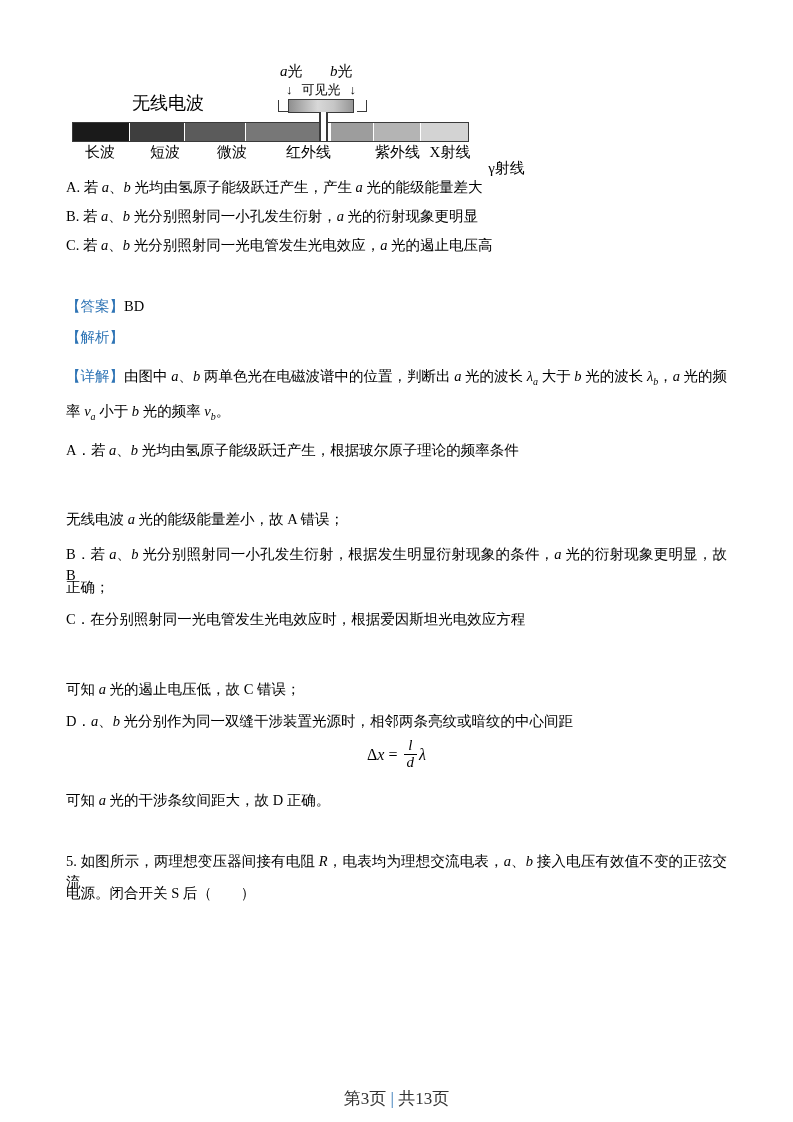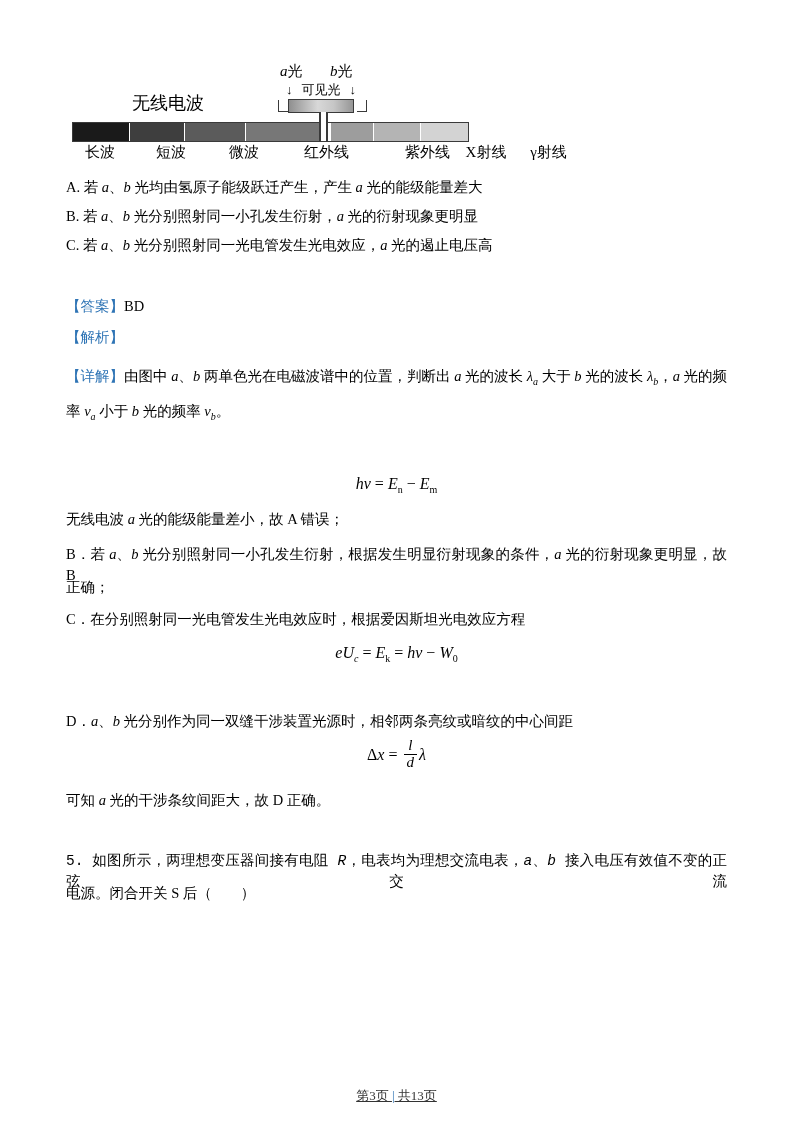--- a/index.html
+++ b/index.html
@@ -34,21 +34,21 @@
   }
   .frac{
     display:inline-block;vertical-align:middle;
     text-align:center;margin:0 2px;line-height:1.05;
     position:relative;top:-2px;
   }
   .frac .num{display:block;padding:0 3px;border-bottom:1px solid #000;font-size:15px;}
   .frac .den{display:block;padding:0 3px;font-size:15px;}
   .footer{
     position:absolute;left:0;top:1087px;width:793px;
-    text-align:center;font-size:13px;color:#333;text-decoration:underline;
+    text-align:center;font-size:17px;color:#333;
   }
   
   .diagram{position:absolute;left:66px;top:62px;width:412px;height:102px;}
   .d-abs{position:absolute;}
   .toplight{font-size:15px;line-height:18px;}
   .arrowrow{
     position:absolute;left:220px;top:20px;width:70px;
     display:flex;justify-content:space-between;align-items:center;
     font-size:13px;line-height:16px;
   }
@@ -62,21 +62,21 @@
     background:linear-gradient(90deg,#8f8f8f 0%,#d8d8d8 45%,#c6c6c6 70%,#969696 100%);
   }
   .bandrow{
     position:absolute;left:6px;top:60px;height:18px;
     display:flex;gap:1px;background:#fff;
     border:1.2px solid #3a3a3a;
   }
   .band{height:18px;}
   .bandlabels{
     position:absolute;left:6px;top:80px;height:20px;
-    display:flex;gap:16px;
+    display:flex;gap:10px;
   }
   .bandlabel{
     text-align:center;font-size:15px;line-height:20px;white-space:nowrap;overflow:visible;
   }
   .stem{
     position:absolute;left:253px;top:50px;width:9px;height:29px;
     background:#ffffff;border-left:2px solid #3a3a3a;border-right:2px solid #3a3a3a;
     box-sizing:border-box;
   }
 </style>
@@ -109,44 +109,44 @@
       </div>
     <div class="stem"></div>
     <div class="bandlabels" id="band-labels">
         <div class="bandlabel" style="width: 56px;">长波</div>
         <div class="bandlabel" style="width: 54px;">短波</div>
         <div class="bandlabel" style="width: 60px;">微波</div>
         <div class="bandlabel" style="width: 73px;">红外线</div>
         <div class="bandlabel" style="width: 10px;"></div>
         <div class="bandlabel" style="width: 42px;">紫外线</div>
         <div class="bandlabel" style="width: 46px;">X射线</div>
-        <div class="bandlabel" style="width: 47px;">γ射线</div>
+        <div class="bandlabel" style="width: 47px; margin-top: 16px;">γ射线</div>
       </div>
   </div>
 
   <div class="line" style="top:177px;"><span>A. 若 </span><span class="it">a</span><span>、</span><span class="it">b</span><span> 光均由氢原子能级跃迁产生，产生 </span><span class="it">a</span><span> 光的能级能量差大</span></div>
   <div class="line" style="top:206px;"><span>B. 若 </span><span class="it">a</span><span>、</span><span class="it">b</span><span> 光分别照射同一小孔发生衍射，</span><span class="it">a</span><span> 光的衍射现象更明显</span></div>
   <div class="line" style="top:235px;"><span>C. 若 </span><span class="it">a</span><span>、</span><span class="it">b</span><span> 光分别照射同一光电管发生光电效应，</span><span class="it">a</span><span> 光的遏止电压高</span></div>
 
   <div class="line" style="top:327px;"><span class="blue">【解析】</span></div>
   <div class="line" style="top:296px;"><span class="blue">【答案】</span><span>BD</span></div>
   <div class="line stretch" style="top:366px;"><span class="blue">【详解】</span><span>由图中 </span><span class="it">a</span><span>、</span><span class="it">b</span><span> 两单色光在电磁波谱中的位置，判断出 </span><span class="it">a</span><span> 光的波长 </span><span class="it">λ</span><span class="it sub">a</span><span> 大于 </span><span class="it">b</span><span> 光的波长 </span><span class="it">λ</span><span class="it sub">b</span><span>，</span><span class="it">a</span><span> 光的频</span></div>
   <div class="line" style="top:401px;"><span>率 </span><span class="it">ν</span><span class="it sub">a</span><span> 小于 </span><span class="it">b</span><span> 光的频率 </span><span class="it">ν</span><span class="it sub">b</span><span>。</span></div>
 
-  <div class="formula" style="top:472px;"><span class="it">hν</span><span> = </span><span class="it">E</span><span class="sub">n</span><span> − </span><span class="it">E</span><span class="sub">m</span></div>
+  <div class="line" style="top:440px;"><span>A．若 </span><span class="it">a</span><span>、</span><span class="it">b</span><span> 光均由氢原子能级跃迁产生，根据玻尔原子理论的频率条件</span></div>
   <div class="line" style="top:509px;"><span>无线电波 </span><span class="it">a</span><span> 光的能级能量差小，故 A 错误；</span></div>
 
   <div class="line stretch" style="top:544px;"><span>B．若 </span><span class="it">a</span><span>、</span><span class="it">b</span><span> 光分别照射同一小孔发生衍射，根据发生明显衍射现象的条件，</span><span class="it">a</span><span> 光的衍射现象更明显，故 B</span></div>
   <div class="line" style="top:577px;"><span>正确；</span></div>
 
   <div class="line" style="top:609px;"><span>C．在分别照射同一光电管发生光电效应时，根据爱因斯坦光电效应方程</span></div>
-  <div class="formula" style="top:641px;"><span class="it">eU</span><span class="it sub">c</span><span> = </span><span class="it">E</span><span class="sub">k</span><span> = </span><span class="it">hν</span><span> − </span><span class="it">W</span><span class="sub">0</span></div>
+  <div class="line" style="top:679px;"><span>可知 </span><span class="it">a</span><span> 光的遏止电压低，故 C 错误；</span></div>
 
   <div class="line" style="top:711px;"><span>D．</span><span class="it">a</span><span>、</span><span class="it">b</span><span> 光分别作为同一双缝干涉装置光源时，相邻两条亮纹或暗纹的中心间距</span></div>
   <div class="formula" style="top:740px;"><span>Δ</span><span class="it">x</span><span> = </span><span class="frac"><span class="num it">l</span><span class="den it">d</span></span><span class="it">λ</span></div>
   <div class="line" style="top:790px;"><span>可知 </span><span class="it">a</span><span> 光的干涉条纹间距大，故 D 正确。</span></div>
 
-  <div class="line stretch" style="top:851px;font-family:Liberation Mono, monospace;"><span>5. 如图所示，两理想变压器间接有电阻 </span><span class="it">R</span><span>，电表均为理想交流电表，</span><span class="it">a</span><span>、</span><span class="it">b</span><span> 接入电压有效值不变的正弦交流</span></div>
+  <div class="line stretch" style="top:851px;"><span>5. 如图所示，两理想变压器间接有电阻 </span><span class="it">R</span><span>，电表均为理想交流电表，</span><span class="it">a</span><span>、</span><span class="it">b</span><span> 接入电压有效值不变的正弦交流</span></div>
   <div class="line" style="top:883px;"><span>电源。闭合开关 S 后（　　）</span></div>
 
   <div class="footer"><span>第3页 </span><span class="blue">|</span><span> 共13页</span></div>
 
 </div>
 
 </body></html>

